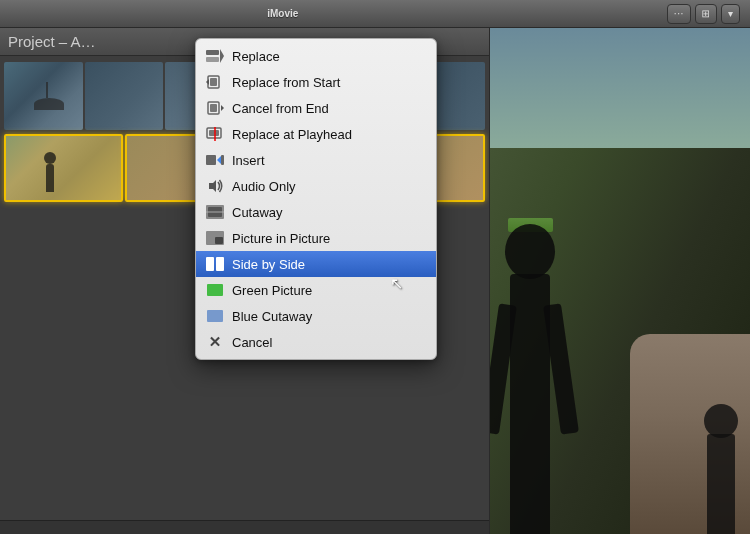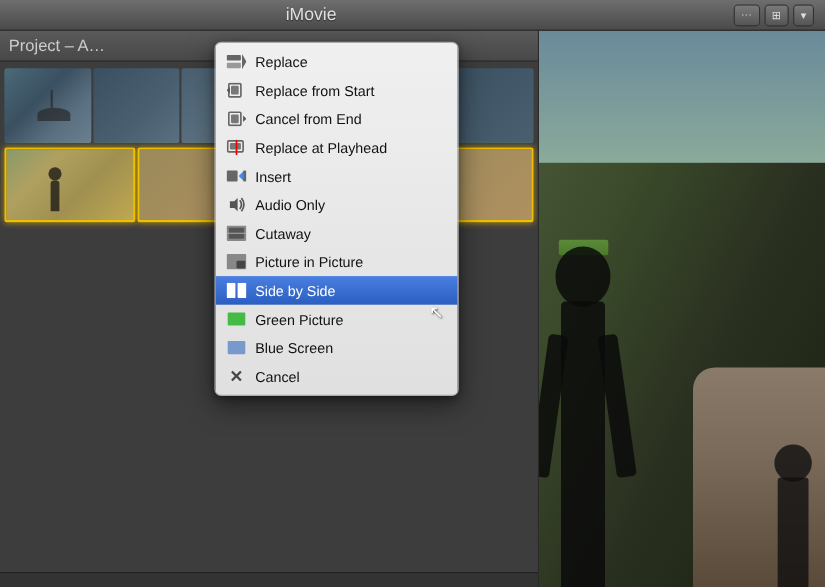--- a/index.html
+++ b/index.html
@@ -16,22 +16,22 @@
     .top-bar {
       height: 28px;
       background: linear-gradient(to bottom, #6e6e6e, #4a4a4a);
       display: flex;
       align-items: center;
       padding: 0 10px;
       border-bottom: 1px solid #2a2a2a;
     }
     .top-bar-title {
       color: #e0e0e0;
-      font-size: 16px;
-      font-weight: normal;
+      font-size: 10px;
+      font-weight: bold;
       margin-left: auto;
       margin-right: 111px;
       text-shadow: 0 1px 1px rgba(0,0,0,0.5);
     }
     .top-bar-buttons {
       display: flex;
       gap: 4px;
       margin-left: auto;
     }
     .tb-btn {
@@ -154,21 +154,21 @@
     .clip-selected {
       border: 2px solid #f0c000 !important;
       box-shadow: 0 0 6px rgba(240,192,0,0.6);
     }
 
     
     .context-menu {
       position: absolute;
       top: 10px;
       left: 195px;
-      width: 222px;
+      width: 242px;
       background: linear-gradient(to bottom, #f0f0f0, #e0e0e0);
       border: 1px solid #aaa;
       border-radius: 6px;
       box-shadow: 0 8px 24px rgba(0,0,0,0.5), 0 2px 6px rgba(0,0,0,0.3);
       z-index: 100;
       overflow: hidden;
       padding: 4px 0;
     }
 
     .menu-item {
@@ -477,21 +477,21 @@
         </span>
         <span>Green Picture</span>
       </div>
 
       <div class="menu-item">
         <span class="menu-icon-img">
           <svg width="18" height="14" viewBox="0 0 18 14">
             <rect x="1" y="1" width="16" height="12" rx="1" fill="#7799cc"></rect>
           </svg>
         </span>
-        <span>Blue Screen</span>
+        <span>Blue Cutaway</span>
       </div>
 
       <div class="menu-item">
         <span class="menu-icon-img" style="font-size:15px;color:#444;font-weight:bold;display:flex;align-items:center;justify-content:center;">✕</span>
         <span>Cancel</span>
       </div>
     </div>
 
     <div class="cursor-arrow">↖</div>
   </div>

